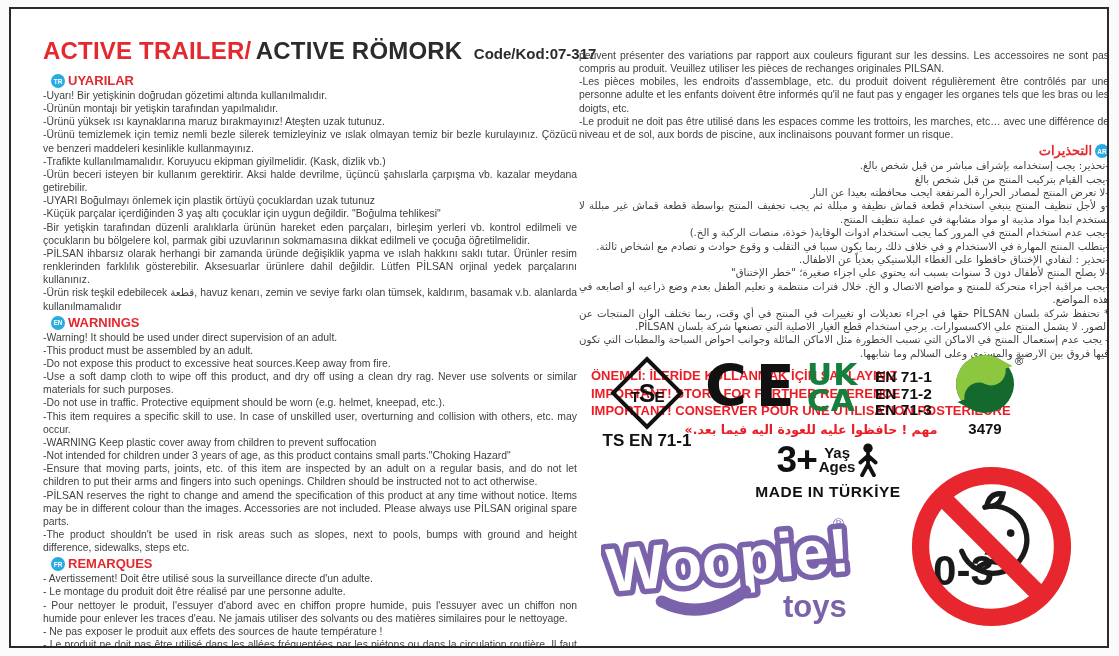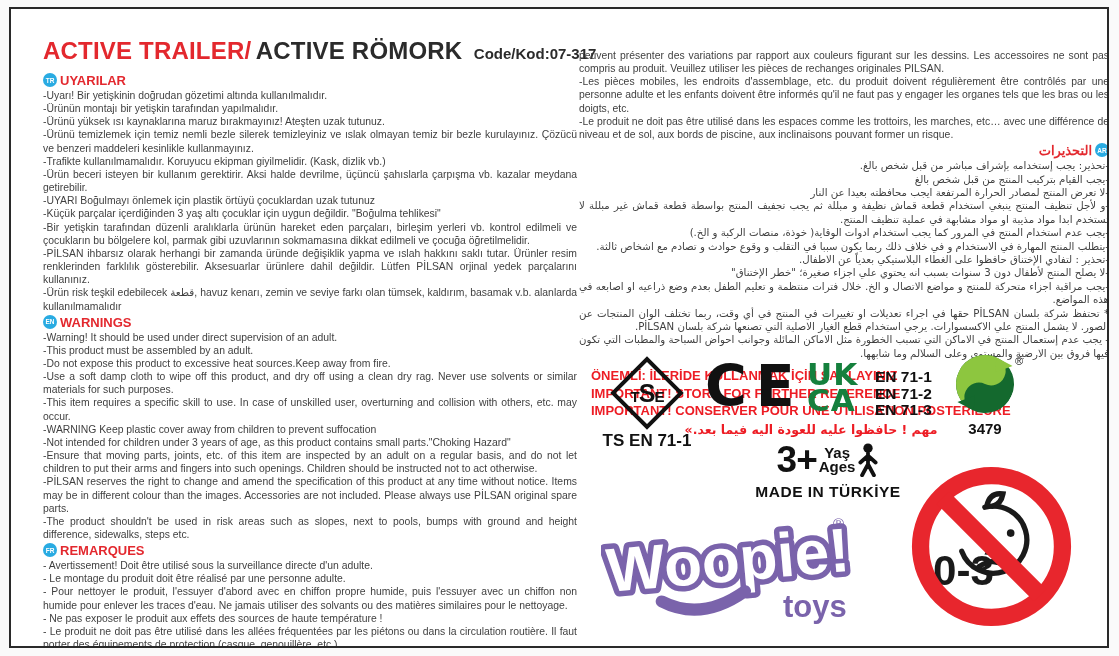--- a/index.html
+++ b/index.html
@@ -8,21 +8,21 @@
   .page { position:absolute; left:9px; top:7px; width:1100px; height:641px; background:#fff; border:2px solid #2a2a2a; overflow:hidden; }
 
   .col-left  { position:absolute; left:32px; top:28px; width:534px; }
   .col-right { position:absolute; left:568px; top:40px; width:530px; }
 
   .title-row { white-space:nowrap; margin-bottom:8px; }
   .title-red  { color:#e3282e; font-weight:bold; font-size:24px; letter-spacing:0.2px; }
   .title-dark { color:#2b2b2b; font-weight:bold; font-size:24px; letter-spacing:0.2px; }
   .title-code { color:#2b2b2b; font-weight:bold; font-size:15px; margin-left:7px; }
 
-  .sec-head { display:flex; align-items:flex-start; gap:3px; margin:2px 0 1px 0; }
+  .sec-head { display:flex; align-items:flex-end; gap:3px; margin:2px 0 1px 8px; }
   .sec-head.rtl { direction:rtl; }
   .badge { width:14px; height:14px; border-radius:50%; background:#29abe2; color:#fff;
            font-size:6.5px; font-weight:bold; display:inline-flex; align-items:center; justify-content:center; flex:0 0 14px; }
   .sec-title { color:#e3282e; font-weight:bold; font-size:13px; }
 
   .it { margin:0; font-size:10.4px; line-height:13.15px; color:#3f3f3f; text-align:justify; }
   .it.rtl { direction:rtl; font-family:"DejaVu Sans", sans-serif; font-size:10.2px; line-height:13.4px; }
 
   .important { margin-top:7px; padding-left:12px; color:#ed1c24; font-weight:bold; font-size:13px; line-height:17.5px; }
   .important .ar-line { direction:rtl; text-align:center; width:440px; font-size:12.5px; font-family:"DejaVu Sans", sans-serif; margin-top:1px; }
@@ -81,20 +81,21 @@
     <p class="it">-Ürün risk teşkil edebilecek قطعة, havuz kenarı, zemin ve seviye farkı olan tümsek, kaldırım, basamak v.b. alanlarda kullanılmamalıdır</p>
 
     <div class="sec-head">
       <span class="badge">EN</span>
       <span class="sec-title">WARNINGS</span>
     </div>
     <p class="it">-Warning! It should be used under direct supervision of an adult.</p>
     <p class="it">-This product must be assembled by an adult.</p>
     <p class="it">-Do not expose this product to excessive heat sources.Keep away from fire.</p>
     <p class="it">-Use a soft damp cloth to wipe off this product, and dry off using a clean dry rag. Never use solvents or similar materials for such purposes.</p>
+    <p class="it">-Do not use in traffic. Protective equipment should be worn (e.g. helmet, kneepad, etc.).</p>
     <p class="it">-This item requires a specific skill to use. In case of unskilled user, overturning and collision with others, etc. may occur.</p>
     <p class="it">-WARNING Keep plastic cover away from children to prevent suffocation</p>
     <p class="it">-Not intended for children under 3 years of age, as this product contains small parts."Choking Hazard"</p>
     <p class="it">-Ensure that moving parts, joints, etc. of this item are inspected by an adult on a regular basis, and do not let children to put their arms and fingers into such openings. Children should be instructed not to act otherwise.</p>
     <p class="it">-PİLSAN reserves the right to change and amend the specification of this product at any time without notice. Items may be in different colour than the images. Accessories are not included. Please always use PİLSAN original spare parts.</p>
     <p class="it">-The product shouldn't be used in risk areas such as slopes, next to pools, bumps with ground and height difference, sidewalks, steps etc.</p>
 
     <div class="sec-head">
       <span class="badge">FR</span>
       <span class="sec-title">REMARQUES</span>

